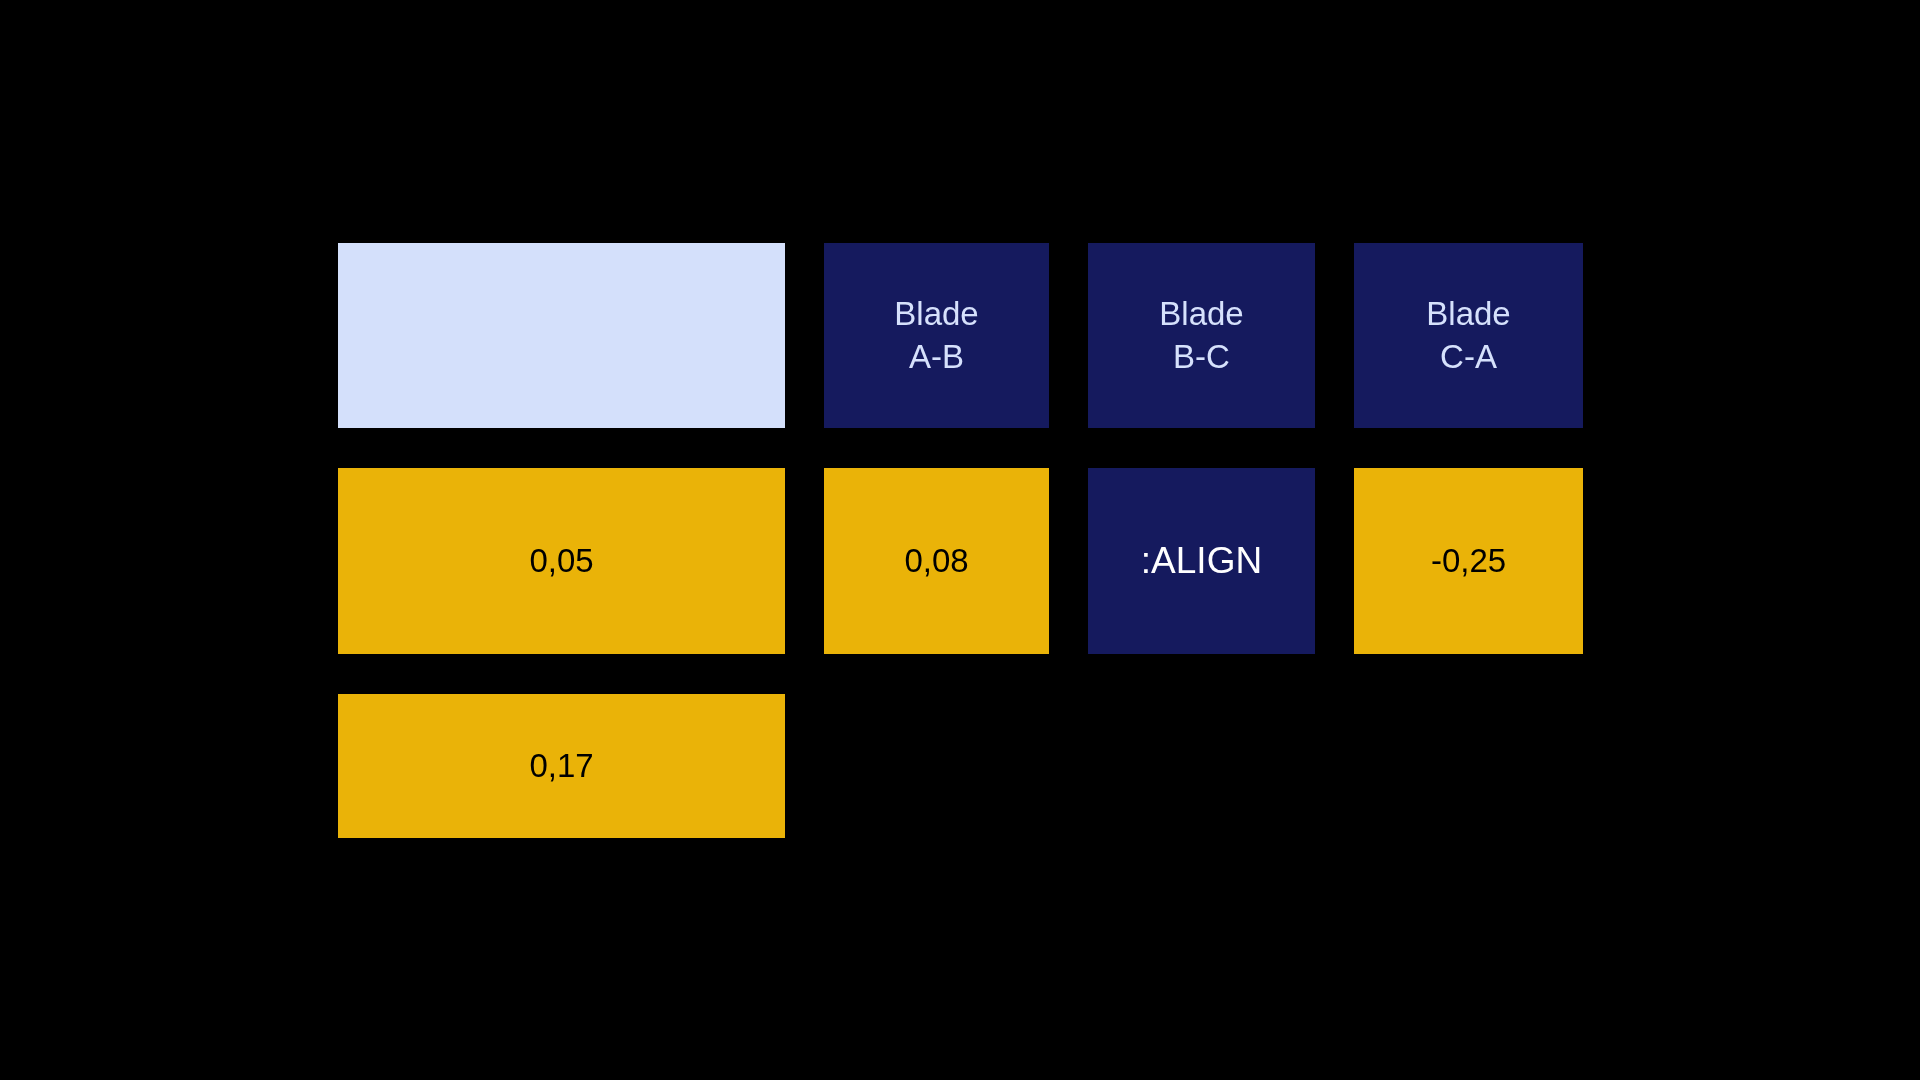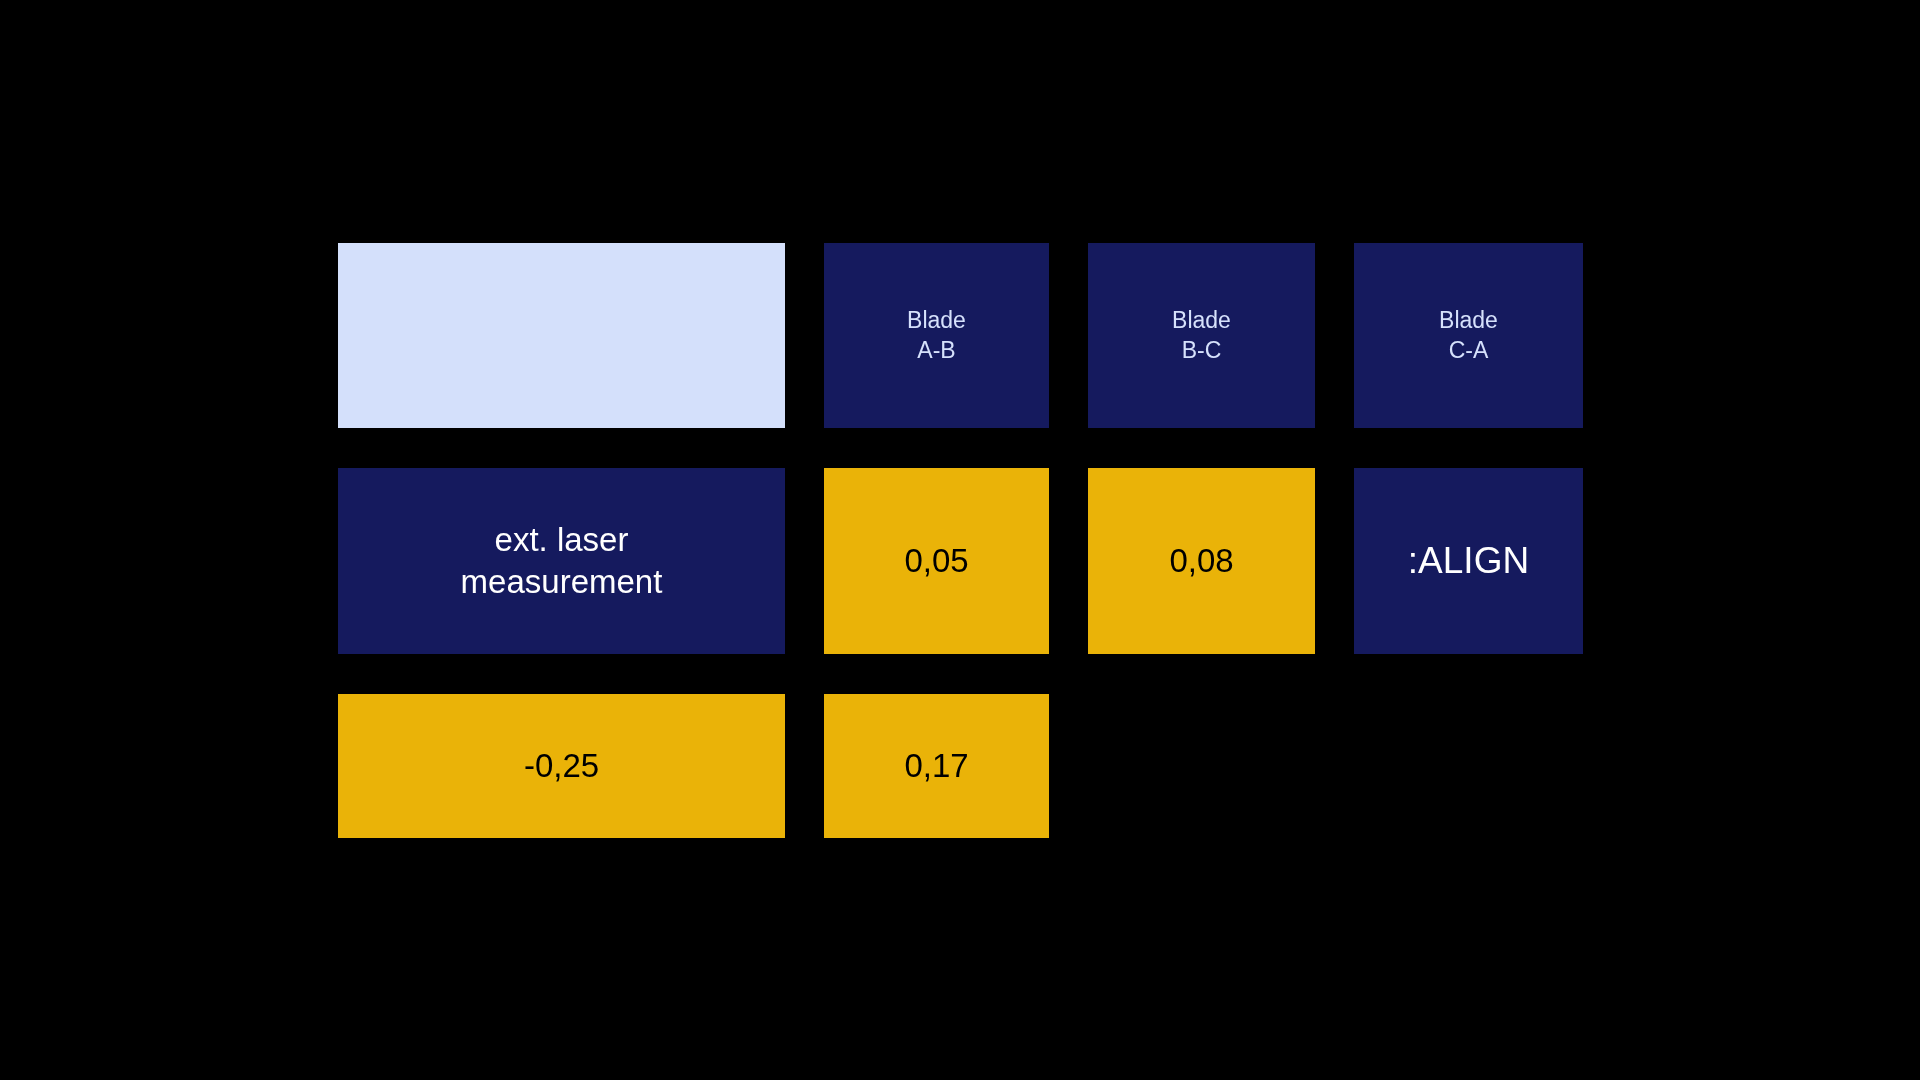--- a/index.html
+++ b/index.html
@@ -52,21 +52,21 @@
   .cell-light {
     background: #eab308;
   }
 
   .cell-blank {
     background: #D4E0FB;
   }
 
   .header-label {
     color: #D6E1FC;
-    font-size: 23px;
+    font-size: 33px;
     font-weight: 400;
     white-space: pre-line;
   }
 
   .row-label {
     color: #FFFFFF;
     font-size: 33px;
     font-weight: 400;
     white-space: pre-line;
   }
@@ -103,24 +103,20 @@
     <div class="cell cell-dark">
       <span class="header-label">Blade
 B-C</span>
     </div>
 
     <div class="cell cell-dark">
       <span class="header-label">Blade
 C-A</span>
     </div>
 
-    <div class="cell cell-dark">
-      <span class="row-label">ext. laser
-measurement</span>
-    </div>
 
     <div class="cell cell-light">
       <span class="value">0,05</span>
     </div>
 
 
     <div class="cell cell-light">
       <span class="value">0,08</span>
     </div>
 

